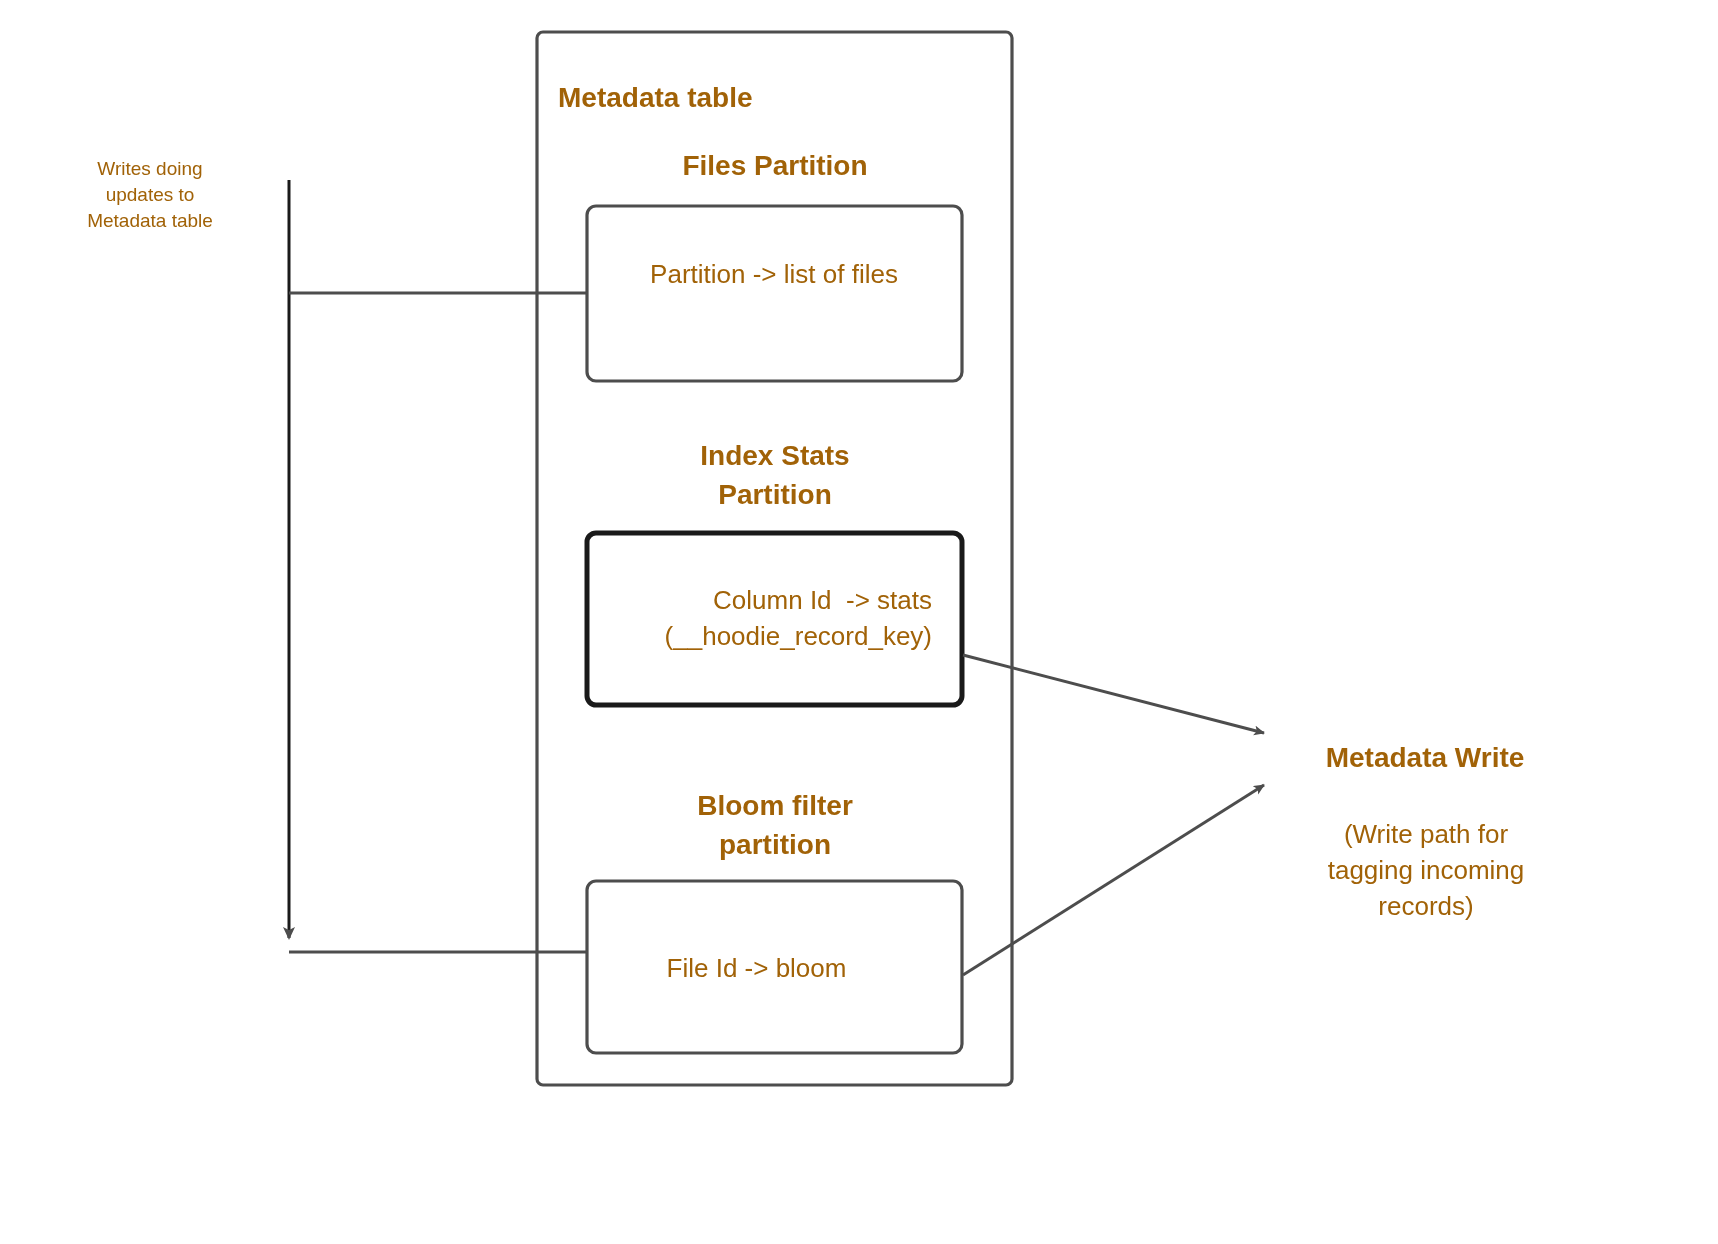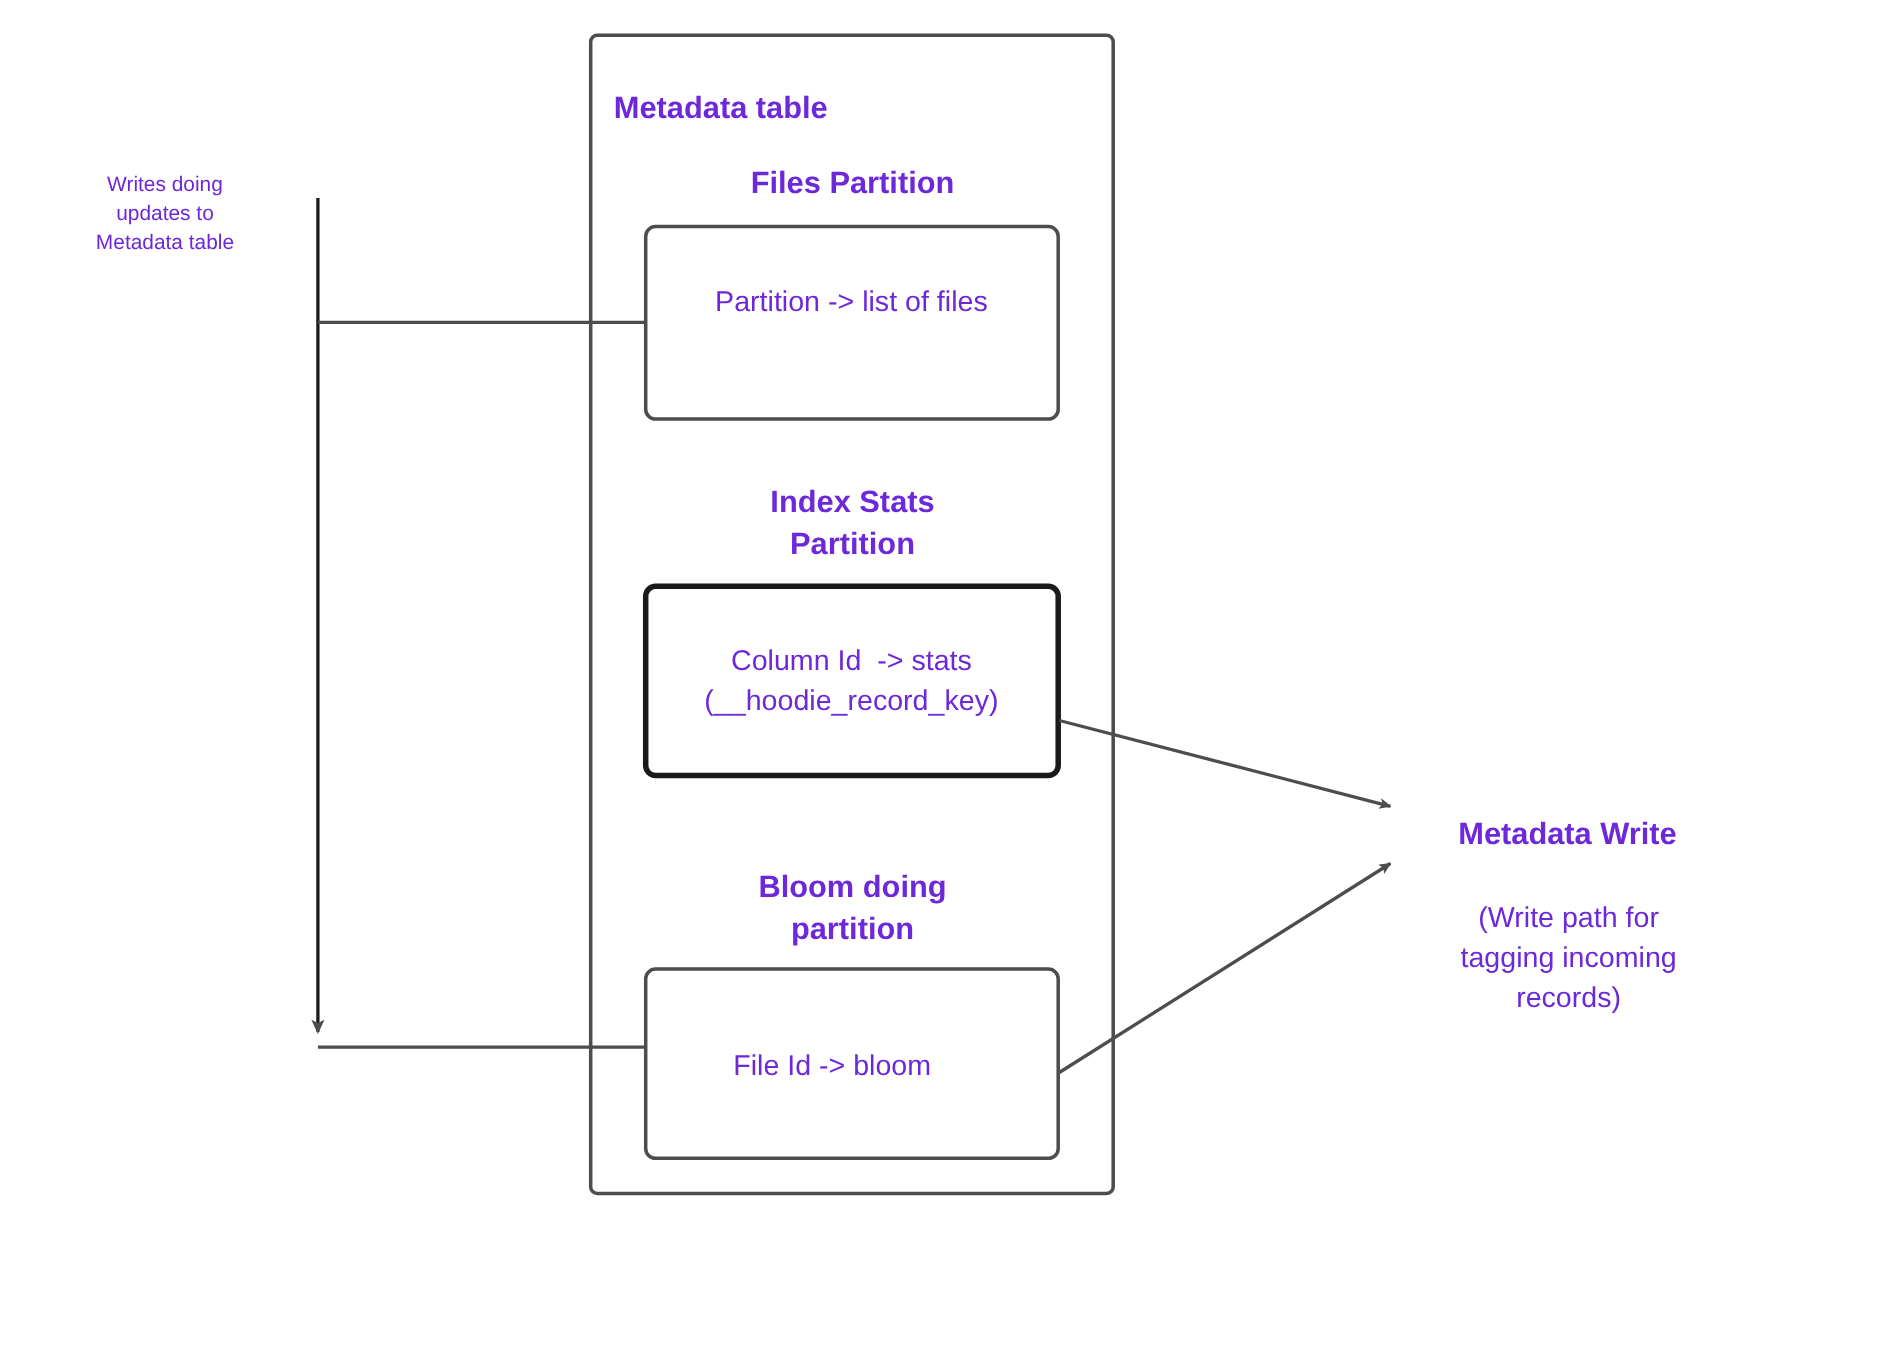--- a/index.html
+++ b/index.html
@@ -18,21 +18,21 @@
   svg.layer {
     position: absolute;
     top: 0;
     left: 0;
     width: 1718px;
     height: 1244px;
     pointer-events: none;
   }
   .txt {
     position: absolute;
-    color: #6d28d9;
+    color: #a16207;
     line-height: 1.30;
     text-align: center;
     white-space: pre;
   }
   .bold { font-weight: bold; }
 
   
   #writes-caption {
     left: 10px;
     top: 156px;
@@ -73,25 +73,26 @@
   }
 
   
   #files-box-label {
     left: 588px;
     top: 258px;
     width: 372px;
     font-size: 26px;
   }
   #colstats-box-label {
-    left: 588px;
+    left: 560px;
     top: 583px;
     width: 372px;
     font-size: 26px;
     line-height: 1.38;
+    text-align: right;
   }
   #bloom-box-label {
     left: 588px;
     top: 952px;
     width: 337px;
     font-size: 26px;
   }
 
   
   #metadata-index-title {
@@ -151,21 +152,21 @@
   <div class="txt bold" id="files-partition-heading">Files Partition</div>
 
   <div class="txt" id="files-box-label">Partition -&gt; list of files</div>
 
   <div class="txt bold" id="colstats-partition-heading">Index Stats
 Partition</div>
 
   <div class="txt" id="colstats-box-label">Column Id  -&gt; stats
 (__hoodie_record_key)</div>
 
-  <div class="txt bold" id="bloom-partition-heading">Bloom doing
+  <div class="txt bold" id="bloom-partition-heading">Bloom filter
 partition</div>
 
   <div class="txt" id="bloom-box-label">File Id -&gt; bloom</div>
 
   <div class="txt bold" id="metadata-index-title">Metadata Write</div>
 
   <div class="txt" id="metadata-index-desc">(Write path for
 tagging incoming
 records)</div>
 

